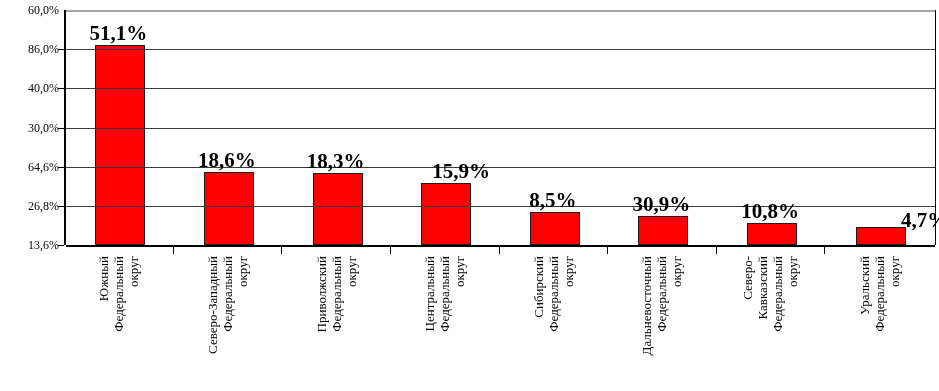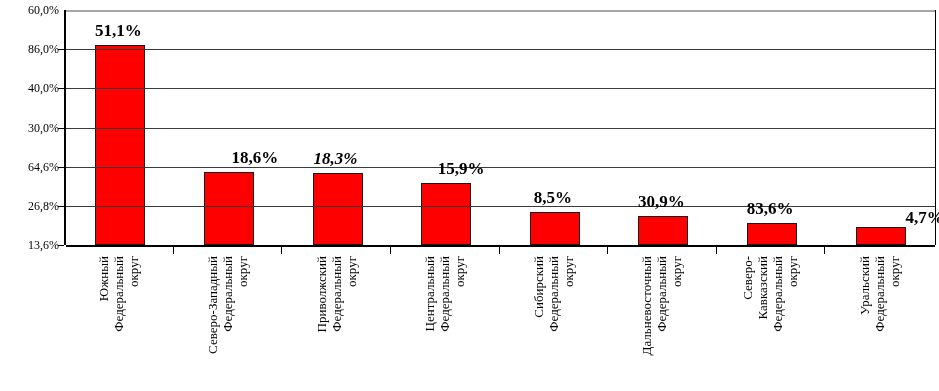--- a/index.html
+++ b/index.html
@@ -77,21 +77,21 @@
     position: absolute;
     bottom: 0;
     background: #FF0000;
     border: 1px solid #1a1a1a;
     box-sizing: border-box;
   }
 
   
   .data-label {
     position: absolute;
-    font-size: 17px;
+    font-size: 21px;
     font-weight: bold;
     color: #000000;
     white-space: nowrap;
     text-align: center;
     transform: translateX(-50%);
   }
 
   
   .x-tick {
     position: absolute;
@@ -213,27 +213,27 @@
       </div>
     </div>
 
 <div class="y-tick" style="top: 49.1667px;"></div>
     <div class="y-tick" style="top: 88.3333px;"></div>
     <div class="y-tick" style="top: 127.5px;"></div>
     <div class="y-tick" style="top: 166.667px;"></div>
     <div class="y-tick" style="top: 205.833px;"></div>
     <div class="y-tick" style="top: 245px;"></div>
     <div class="data-label" style="left: 118.312px; top: 20.8583px;">51,1%</div>
-    <div class="data-label" style="left: 226.938px; top: 148.15px; margin-left: 28px;">18,6%</div>
+    <div class="data-label" style="left: 226.938px; top: 148.15px;">18,6%</div>
     <div class="x-tick" style="left: 172.625px;"></div>
-    <div class="data-label" style="left: 335.562px; top: 149.325px; font-style: italic;">18,3%</div>
+    <div class="data-label" style="left: 335.562px; top: 149.325px;">18,3%</div>
     <div class="x-tick" style="left: 281.25px;"></div>
     <div class="data-label" style="left: 461px; top: 158.725px;">15,9%</div>
     <div class="x-tick" style="left: 389.875px;"></div>
     <div class="data-label" style="left: 552.812px; top: 187.708px;">8,5%</div>
     <div class="x-tick" style="left: 498.5px;"></div>
     <div class="data-label" style="left: 661.438px; top: 191.625px;">30,9%</div>
     <div class="x-tick" style="left: 607.125px;"></div>
-    <div class="data-label" style="left: 770.062px; top: 199.458px;">83,6%</div>
+    <div class="data-label" style="left: 770.062px; top: 199.458px;">10,8%</div>
     <div class="x-tick" style="left: 715.75px;"></div>
     <div class="data-label" style="left: 878.688px; top: 208px; margin-left: 46px;">4,7%</div>
     <div class="x-tick" style="left: 824.375px;"></div>
   </div>
 
 </body></html>

